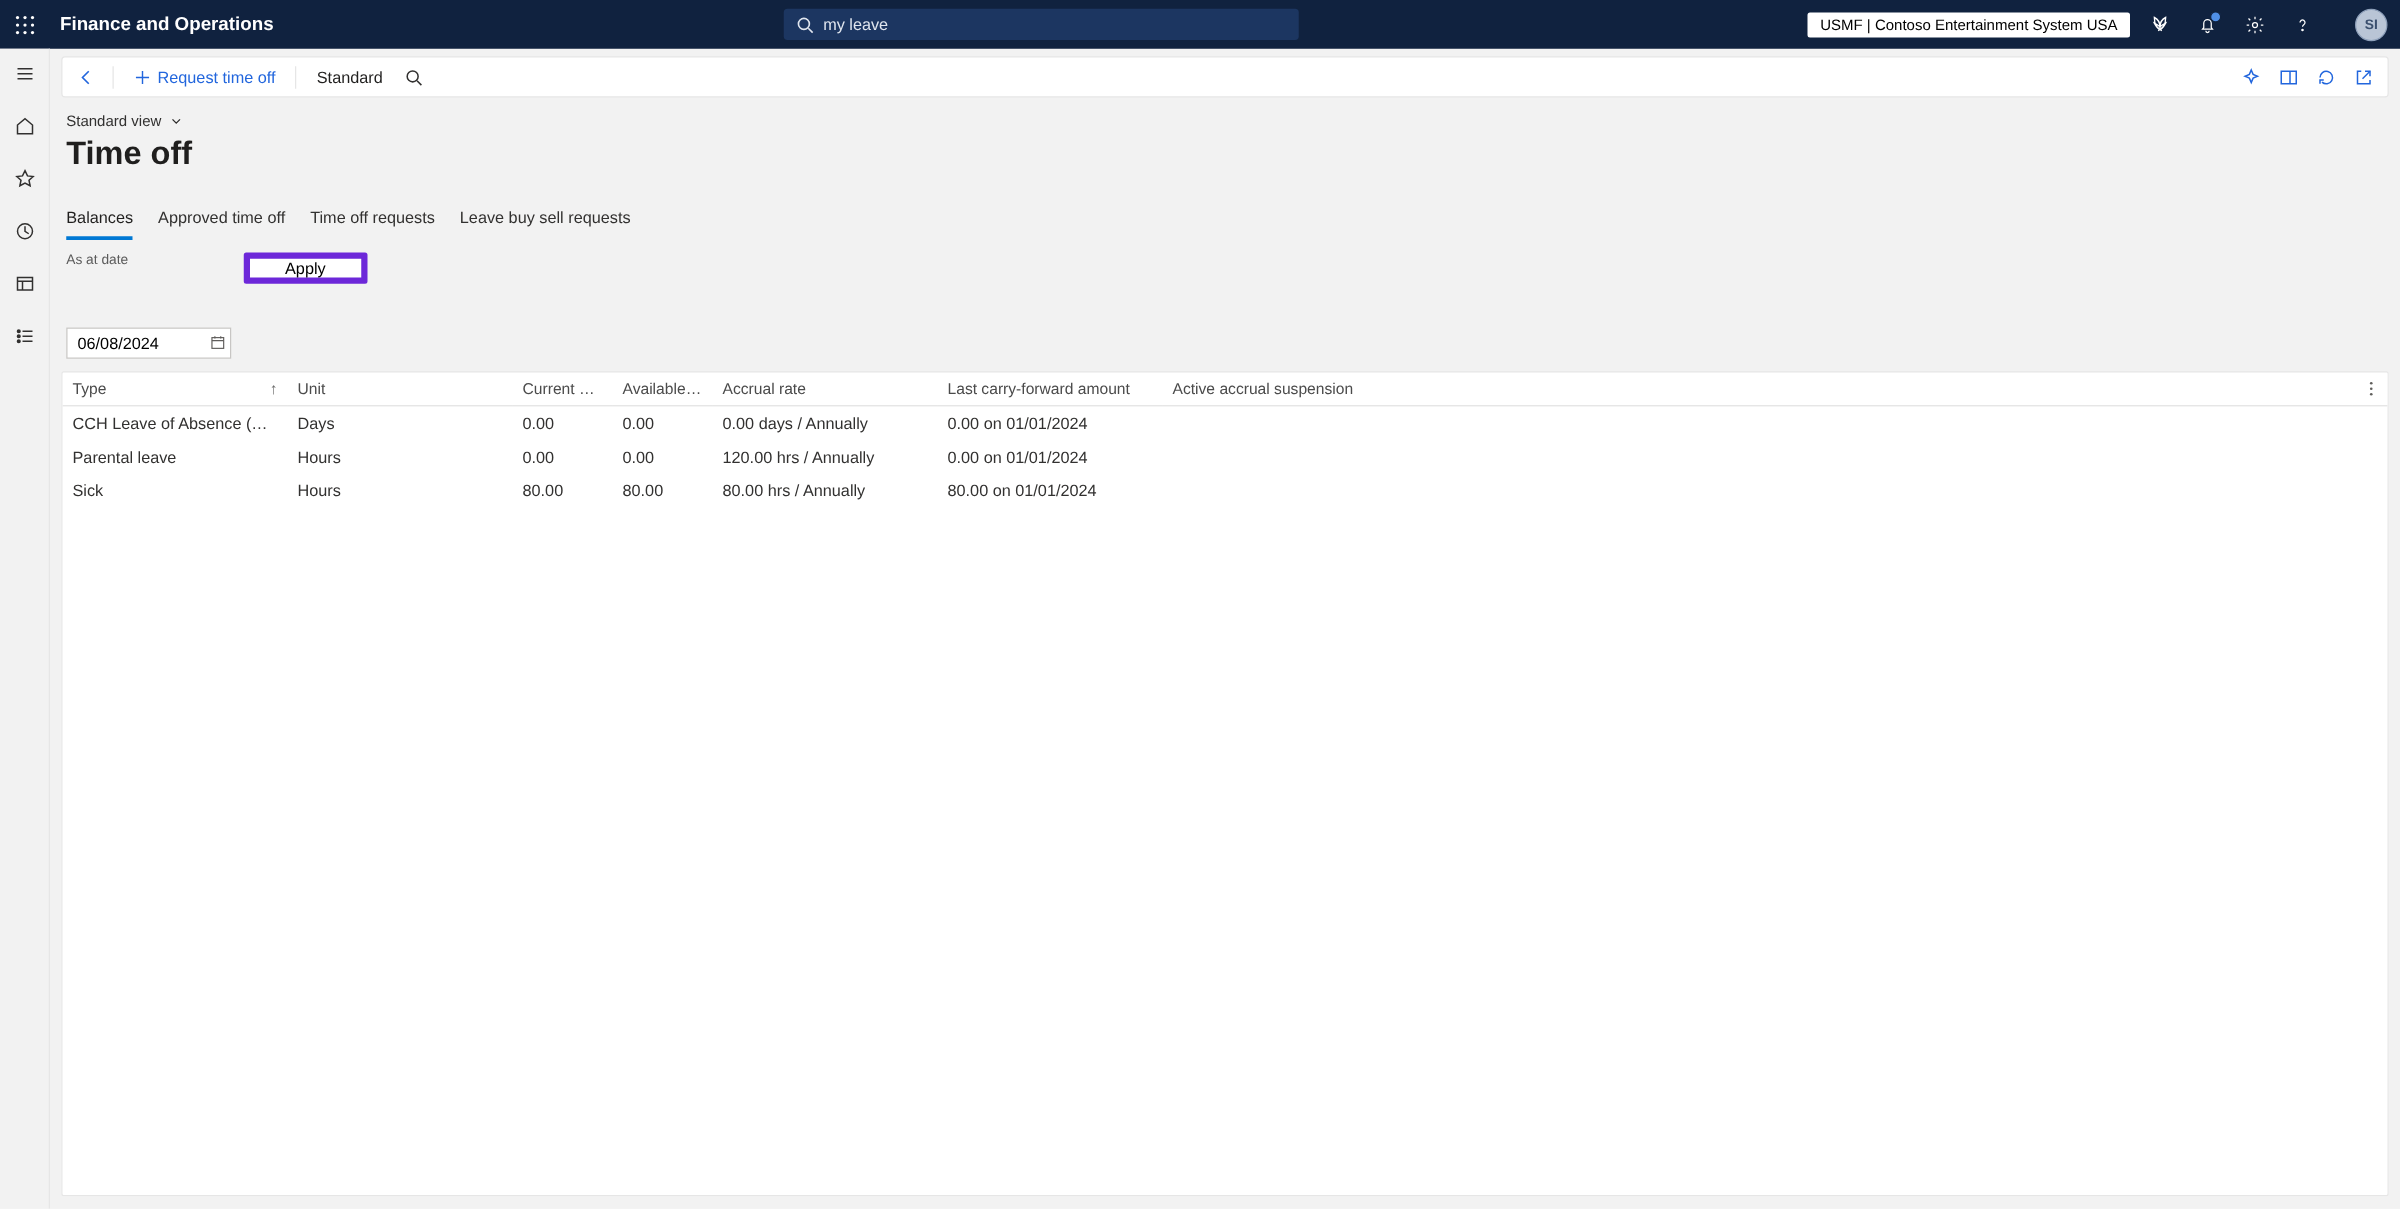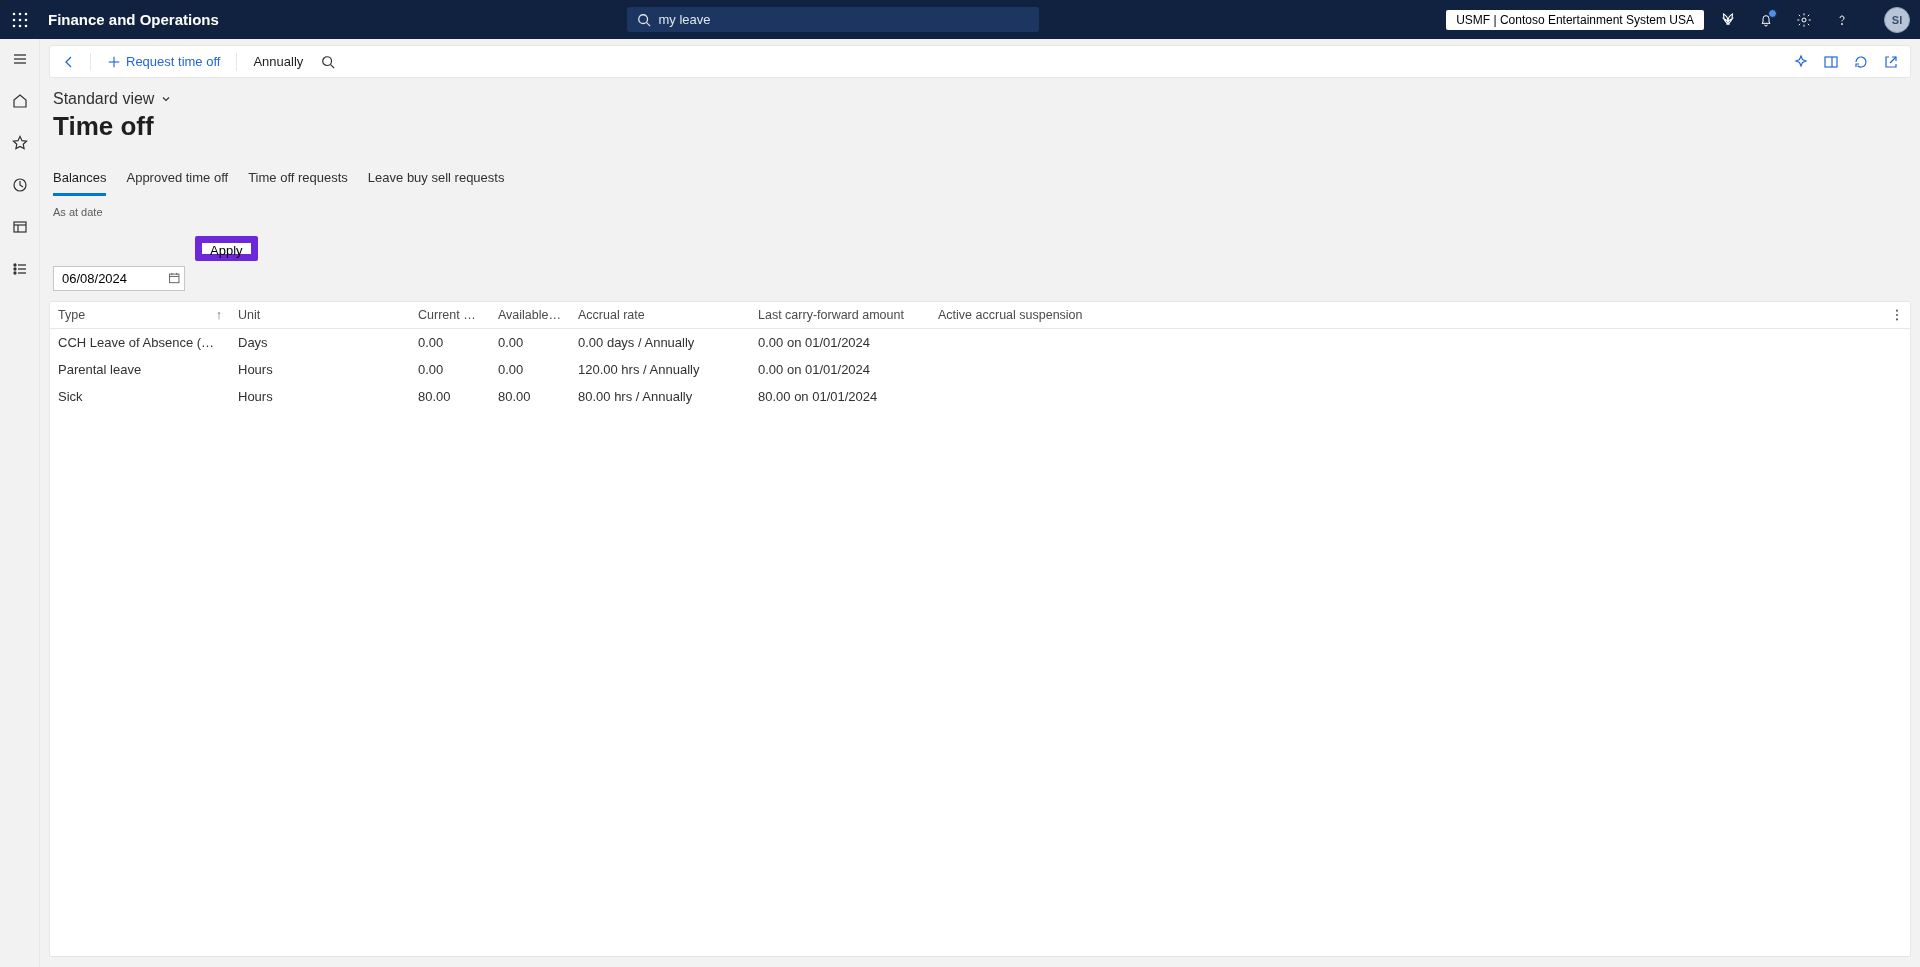--- a/index.html
+++ b/index.html
@@ -58,35 +58,35 @@
   }
   .actionbar .divider { width:1px; height:18px; background: var(--border-light); margin: 0 4px; }
   .ab-btn { display:flex; align-items:center; gap:5px; padding: 4px 8px; color: var(--action-link); border-radius:2px; }
   .ab-btn.text-only { color: #201f1e; }
   .actionbar .spacer { flex:1; }
   .ab-icon { width:26px; height:26px; display:flex; align-items:center; justify-content:center; color: var(--action-link); border-radius:2px; }
 
   
   .page-card { margin-top:6px; flex:1; display:flex; flex-direction:column; overflow:hidden; }
   .page-head { padding: 4px 0 0 4px; }
-  .view-switch { display:inline-flex; align-items:center; gap:6px; color:#323130; font-size:16px; padding:2px 0; }
+  .view-switch { display:inline-flex; align-items:center; gap:6px; color:#323130; font-size:12px; padding:2px 0; }
   .page-title { font-size: 26px; font-weight: 600; line-height:1.15; margin: 2px 0 10px 0; }
   .tabs { display:flex; gap:20px; padding-left:4px; }
   .tabs .tab { padding: 6px 0 8px 0; color: #323130; font-size:13px;margin-top:12px; }
   .tabs .tab.active { border-bottom: 3px solid var(--link-blue); font-weight:400; color:#201f1e; }
 
-  .as-at-row { display:flex; align-items:center; gap:10px; padding: 10px 0 10px 4px;}
+  .as-at-row { display:flex; align-items:flex-start; gap:10px; padding: 10px 0 10px 4px;}
   .as-at-row .flabel { font-size:11px; color:#5b5b5b; margin-bottom:4px; }
   .as-at-row .dateinput {
     display:flex; align-items:center; border:1px solid var(--border-gray); width:132px; height:25px; padding:0 4px 0 6px; background:#fff;margin-top:48px;
   }
   .as-at-row .dateinput input { border:none; outline:none; width:100%; font-size:13px; }
   .apply-btn {
-    height:25px; border:7px solid #6d28d9; background:#fff; font-family:inherit; font-size:13px;
-    padding: 0 8px; border-radius:2px;
+    height:25px; border:5px solid #6d28d9; background:#fff; font-family:inherit; font-size:13px;
+    padding: 0 28px; border-radius:2px;
   }
 
   .grid {
     border:1px solid var(--border-light); border-radius:2px; background: var(--bg-content);
     flex:1; overflow:auto;
   }
   table.tbl { border-collapse: collapse; width:100%; table-layout:fixed; }
   table.tbl th, table.tbl td { text-align:left; padding: 6px 8px; font-size:13px; white-space: nowrap; overflow:hidden; text-overflow:ellipsis; }
   table.tbl th { font-weight:400; color:#4b4b4b; font-size:12.5px; position:sticky; top:0; background:#fff; border-bottom:1px solid var(--border-light);}
   table.tbl td { color:#323130; }
@@ -220,21 +220,21 @@
       <div class="divider" data-interactable="false"></div>
       <div class="ab-btn" data-interactable="true">
         <svg data-interactable="false" width="14" height="14" viewBox="0 0 16 16" stroke="currentColor" stroke-width="1.3">
             <line x1="8" y1="2" x2="8" y2="14"></line>
             <line x1="2" y1="8" x2="14" y2="8"></line>
           </svg>
         <span data-interactable="false">Request time off</span>
       </div>
       <div class="divider" data-interactable="false"></div>
       <div class="ab-btn text-only" data-interactable="true">
-        <span data-interactable="false">Annually</span>
+        <span data-interactable="false">Standard</span>
       </div>
       <div class="ab-icon" data-interactable="true">
         <svg data-interactable="false" width="14" height="14" viewBox="0 0 16 16" fill="none" stroke="#323130" stroke-width="1.4">
             <circle cx="7" cy="7" r="5"></circle>
             <line x1="11" y1="11" x2="15" y2="15"></line>
           </svg>
       </div>
 
       <div class="spacer"></div>
 

